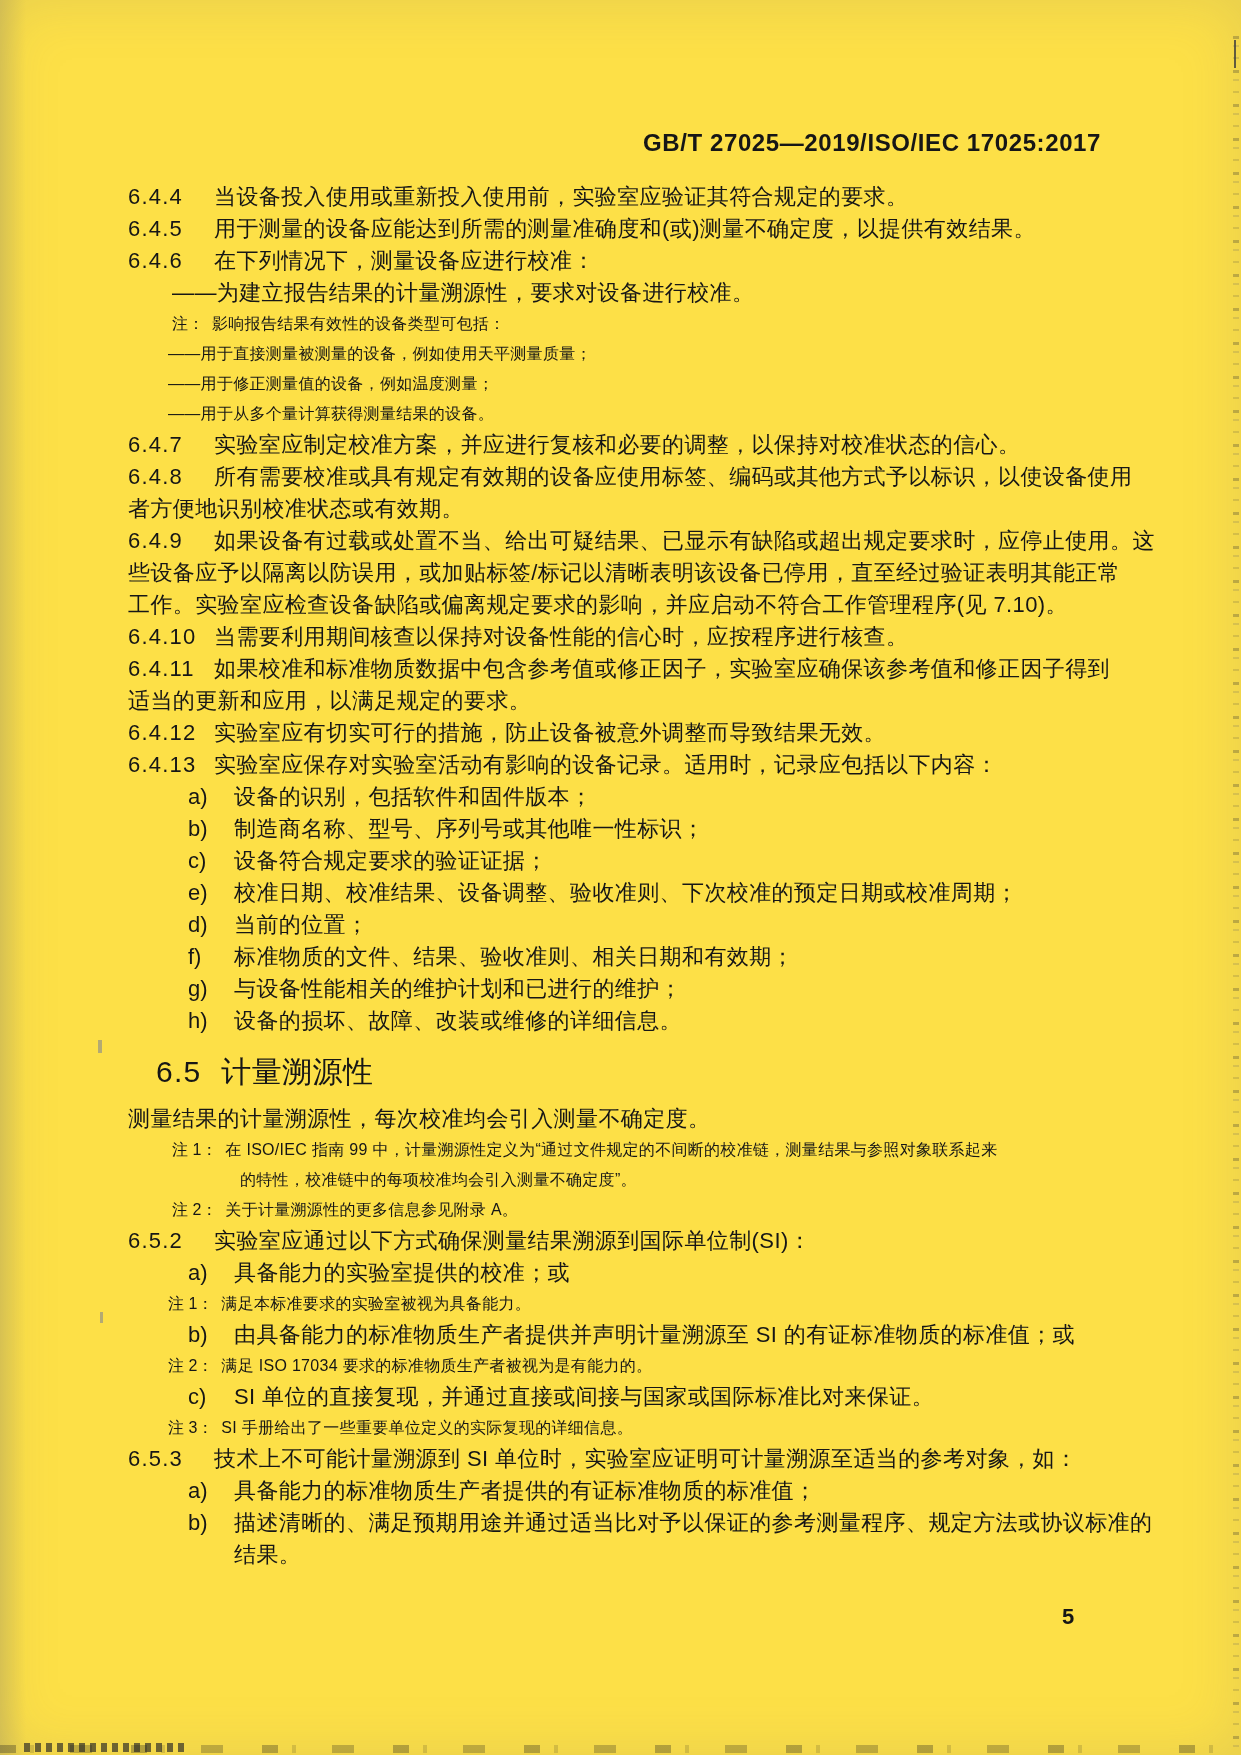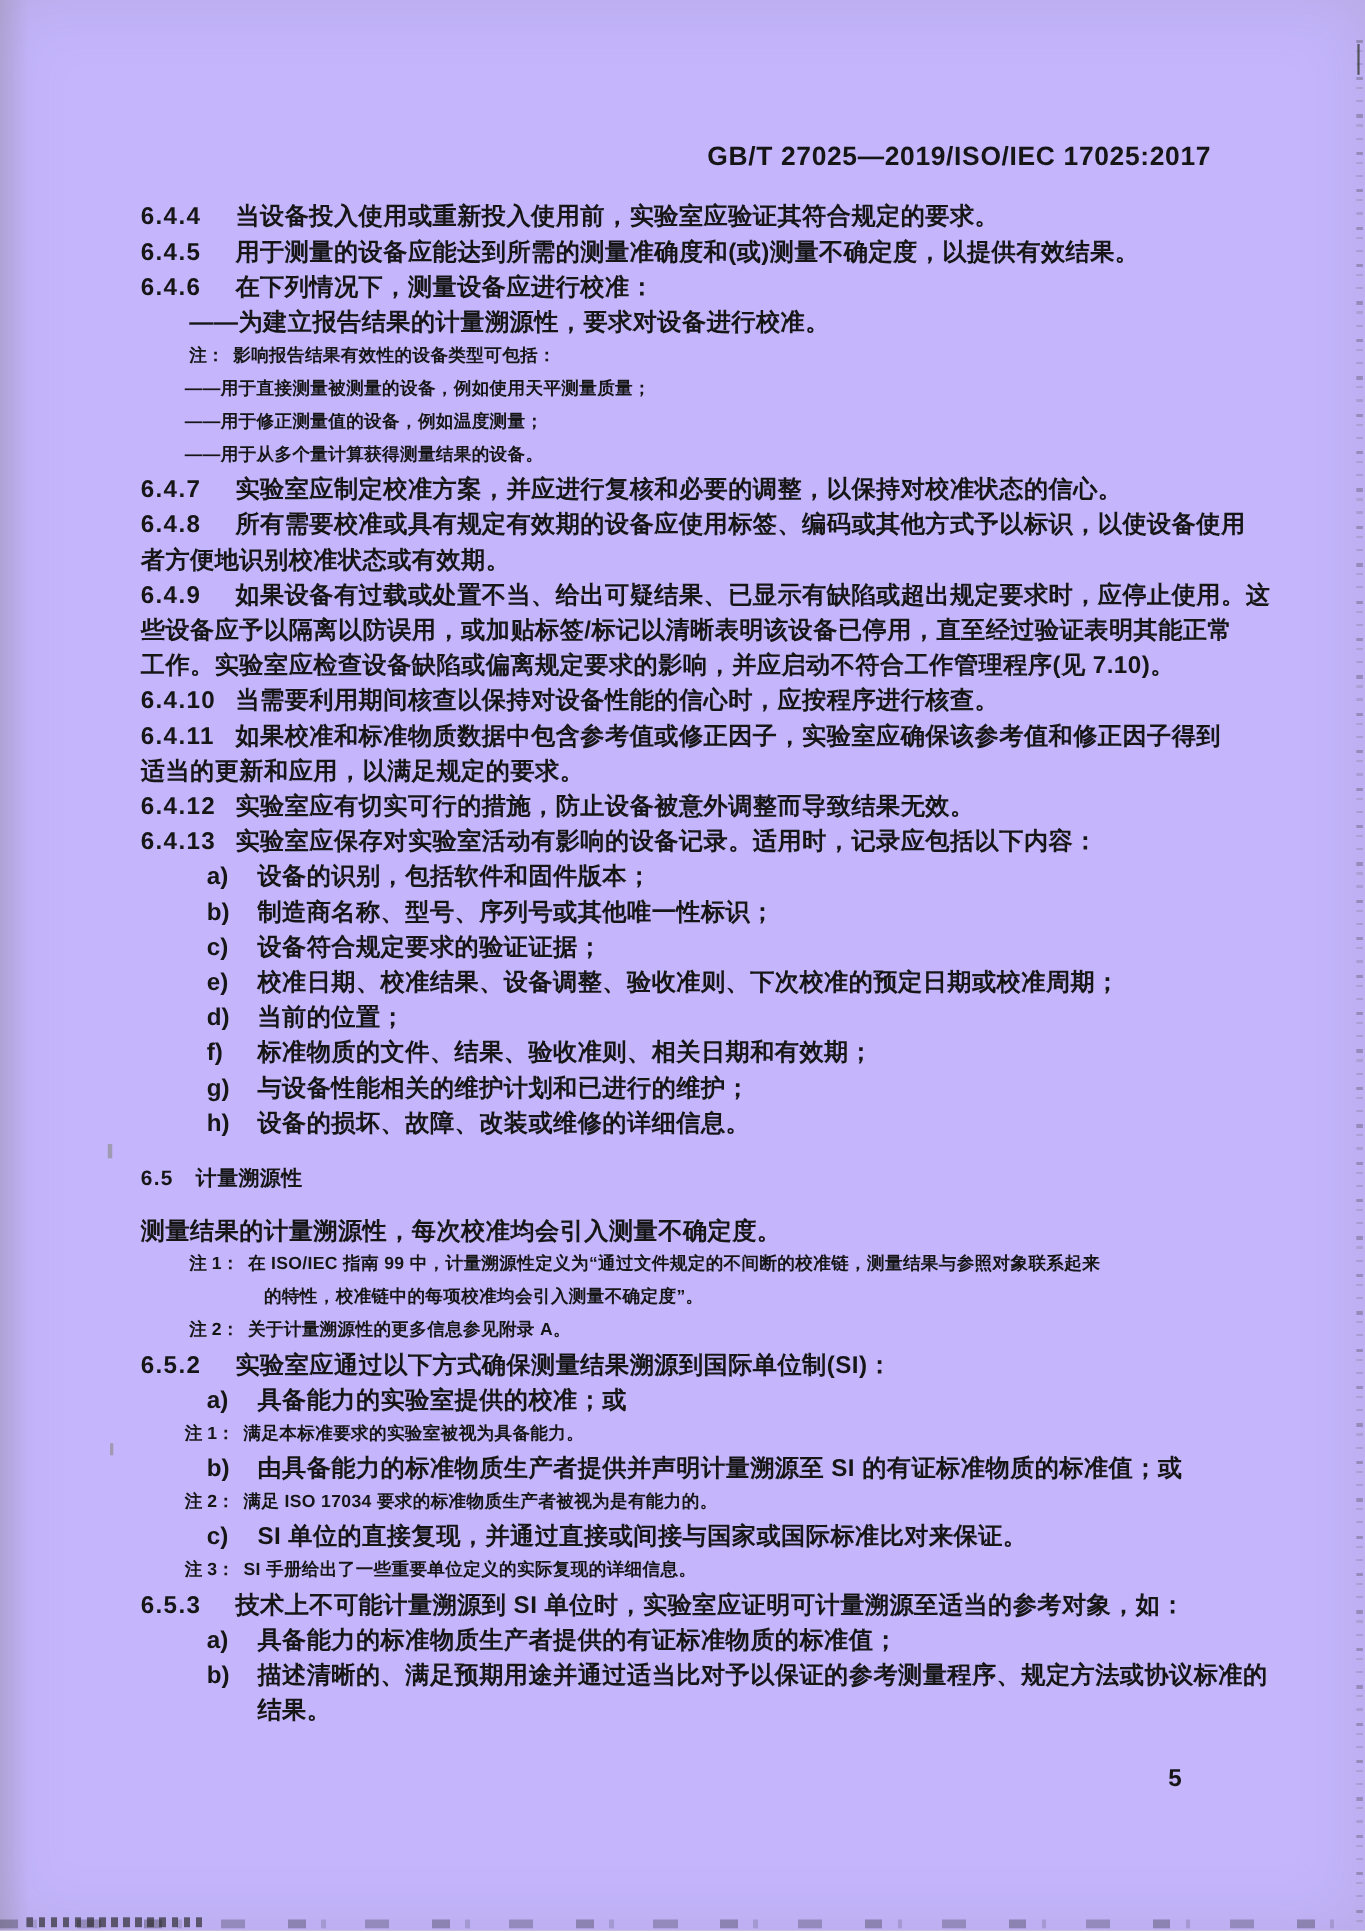--- a/index.html
+++ b/index.html
@@ -1,51 +1,51 @@
 <!DOCTYPE html>
 <html><head>
 <meta charset="utf-8">
 <style>
   html,body{margin:0;padding:0;background:#d8d6d2;}
   .page{
     position:relative;
     width:1241px;height:1755px;
-    background:#c4b5fd;
+    background:#fde047;
     overflow:hidden;
     font-family:"Liberation Sans","DejaVu Sans",sans-serif;
     color:#161616;
     box-shadow:inset 0 0 60px rgba(120,118,110,.18);
   }
   .edge-shade{position:absolute;left:0;top:0;width:26px;height:100%;
     background:linear-gradient(90deg,rgba(120,118,112,.22),rgba(120,118,112,0));}
   .header{
     position:absolute;top:129px;right:140px;
     font-size:24px;font-weight:700;letter-spacing:.6px;white-space:nowrap;
   }
   .content{position:absolute;top:181px;left:128px;width:1080px;}
-  .line{white-space:nowrap;font-weight:700;}
+  .line{white-space:nowrap;font-weight:400;}
   
   .t-clause,.t-cont,.t-dash,.t-item,.t-item-cont,.t-heading{
     font-size:22px;height:32px;line-height:32px;letter-spacing:.4px;
   }
   .t-clause .num{display:inline-block;min-width:72px;letter-spacing:1.2px;margin-right:14px;}
   .t-dash{padding-left:44px;}
   .t-item{padding-left:60px;}
   .t-item .num{display:inline-block;min-width:30px;margin-right:16px;letter-spacing:0;}
   .t-item-cont{padding-left:106px;}
   
   .t-note,.t-note-dash,.t-note-cont,.t-note2{
     font-size:16px;height:30px;line-height:30px;letter-spacing:.3px;
   }
   .t-note{padding-left:44px;}
   .t-note .num,.t-note2 .num{margin-right:8px;letter-spacing:0;}
   .t-note-dash{padding-left:40px;}
   .t-note-cont{padding-left:112px;}
   .t-note2{padding-left:40px;}
-  .t-heading{margin-top:18px;margin-bottom:14px;font-size:19px;height:34px;line-height:34px;}
+  .t-heading{margin-top:18px;margin-bottom:14px;font-size:30px;height:34px;line-height:34px;margin-left:28px;}
   .t-heading .num{margin-right:20px;letter-spacing:1.2px;}
   .page-number{position:absolute;left:1062px;top:1604px;font-size:22px;font-weight:700;}
   
   .noise-right{
     position:absolute;right:2px;top:36px;width:6px;height:1712px;opacity:.55;
     background:repeating-linear-gradient(180deg,
       rgba(45,45,45,.5) 0 3px,transparent 3px 9px,
       rgba(95,95,95,.35) 9px 11px,transparent 11px 21px,
       rgba(60,60,60,.3) 21px 23px,transparent 23px 34px);
   }

